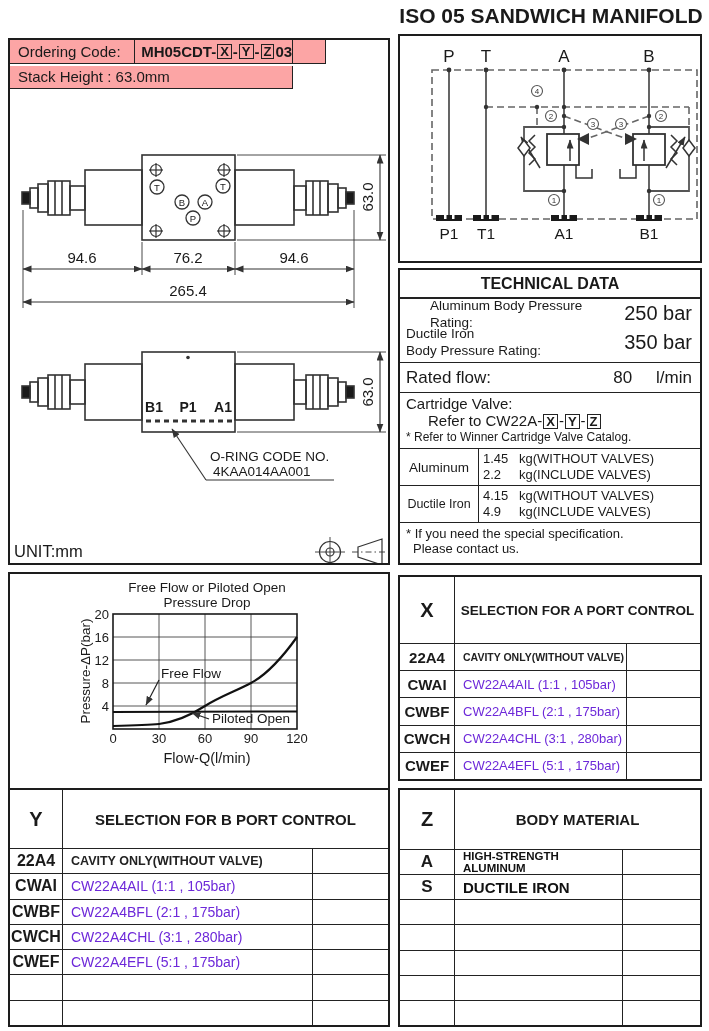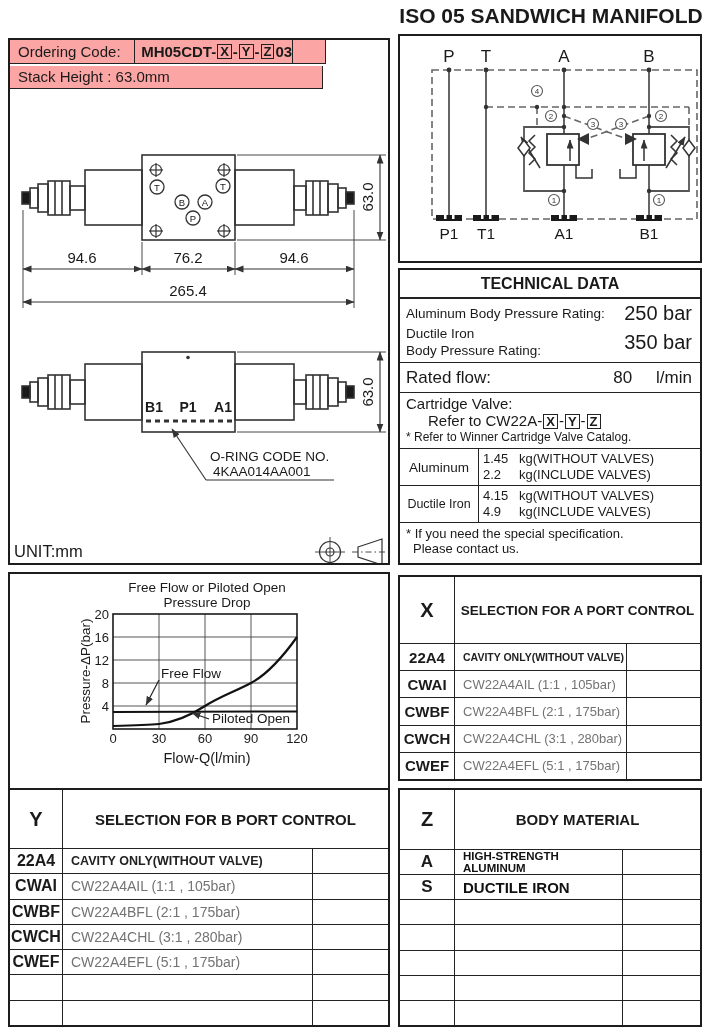--- a/index.html
+++ b/index.html
@@ -39,21 +39,21 @@
   .td-foot{padding:3px 6px;font-size:13px;line-height:15px;}
   
   .sel-table{position:absolute;border:2px solid #1d1d1d;background:#fff;box-sizing:border-box;
              display:flex;flex-direction:column;}
   .sel-head{display:flex;border-bottom:1.5px solid #222;align-items:stretch;}
   .sel-row{display:flex;border-bottom:1.5px solid #222;flex:1;align-items:stretch;}
   .sel-row:last-child{border-bottom:none;}
   .c1{display:flex;align-items:center;justify-content:center;border-right:1.5px solid #222;
       font-weight:bold;box-sizing:border-box;}
   .c2{display:flex;align-items:center;border-right:1.5px solid #222;padding-left:8px;
-      box-sizing:border-box;color:#737373;}
+      box-sizing:border-box;color:#6d28d9;}
   .c3{flex:1;}
   .hdr-key{font-weight:bold;}
   .hdr-title{display:flex;align-items:center;justify-content:center;flex:1;font-weight:bold;}
 </style>
 </head>
 <body>
 
 <div class="page">
 
   <svg width="0" height="0" style="position:absolute">
@@ -71,21 +71,21 @@
 
   <div class="panel" style="left:8px;top:38px;width:382px;height:527px;">
 
     <div class="ord-row" style="left:0;top:0;width:316px;height:24px;">
       <div class="ord-cell" style="width:146px;border-right:1.5px solid #222;padding-left:8px;">Ordering Code:</div>
       <div class="ord-cell" style="flex:1;padding-left:6px;font-weight:bold;border-right:1.5px solid #222;">
         <span>MH05CDT-</span><span class="bx">X</span>-<span class="bx">Y</span>-<span class="bx">Z</span><span>03</span>
       </div>
       <div style="width:40px;"></div>
     </div>
-    <div class="ord-row" style="left:0;top:25.5px;width:313px;height:23px;padding-left:8px;align-items:center;">Stack Height : 63.0mm</div>
+    <div class="ord-row" style="left:0;top:25.5px;width:283px;height:23px;padding-left:8px;align-items:center;">Stack Height : 63.0mm</div>
 
     <svg width="378" height="523" viewBox="0 0 378 523" style="position:absolute;left:0;top:0;">
       <g stroke="#333" fill="none" stroke-width="1.6">
 
         <rect x="132" y="115" width="93" height="85"></rect>
         <rect x="75" y="130" width="57" height="55"></rect>
         <rect x="225" y="130" width="59" height="55"></rect>
 
         <g id="stubL">
           <rect x="12" y="152" width="8" height="12" fill="#1a1a1a"></rect>
@@ -310,21 +310,21 @@
         <text x="86" y="203">T1</text>
         <text x="164" y="203">A1</text>
         <text x="249" y="203">B1</text>
       </g>
     </svg>
   </div>
 
   <div class="panel" style="left:398px;top:268px;width:304px;height:297px;">
     <div class="td-header">TECHNICAL DATA</div>
     <div class="td-press">
-      <div class="td-prow" style="height:21px;">
+      <div class="td-prow" style="height:21px;margin-left:24px;">
         <div class="td-plabel">Aluminum Body Pressure Rating:</div>
         <div class="td-pvalue">250 bar</div>
       </div>
       <div class="td-prow" style="height:36px;">
         <div class="td-plabel">
           <span>Ductile Iron</span><br>
           <span>Body Pressure Rating:</span>
         </div>
         <div class="td-pvalue">350 bar</div>
       </div>

